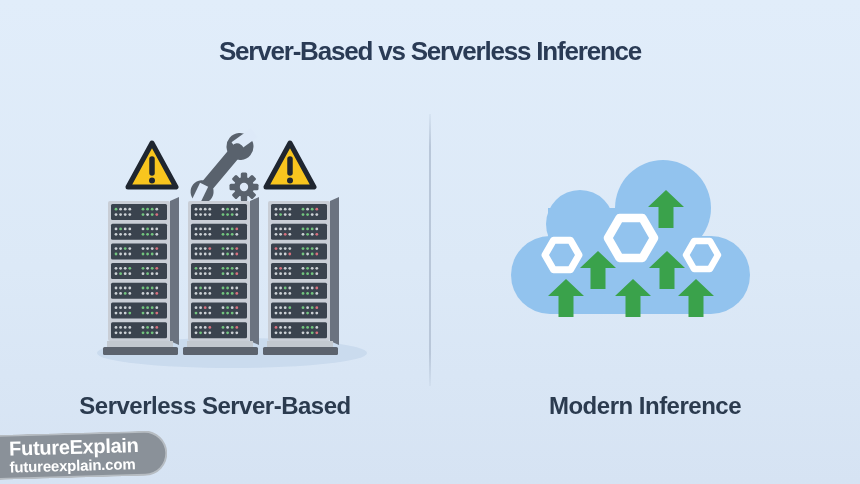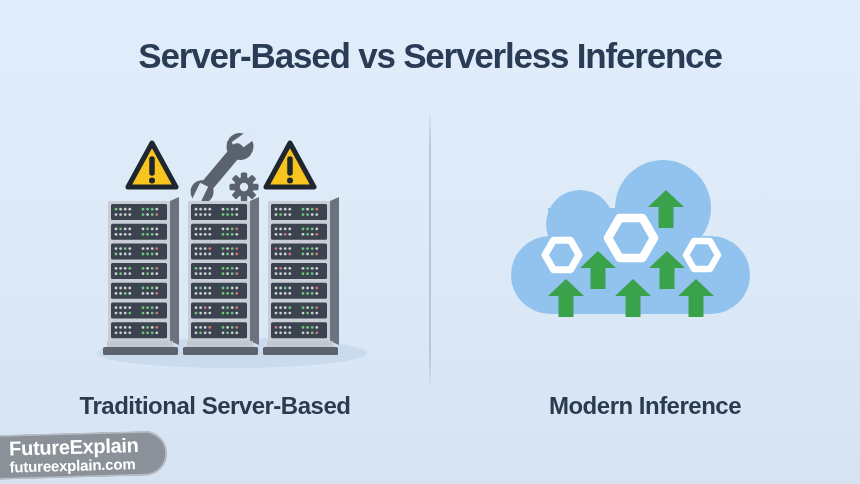--- a/index.html
+++ b/index.html
@@ -7,21 +7,21 @@
     width:860px;height:484px;overflow:hidden;
     font-family:"Liberation Sans", sans-serif;
     background:#d9e6f5;
   }
   .stage{
     position:relative;width:860px;height:484px;
     background:linear-gradient(180deg,#e1edfa 0%,#dce9f7 55%,#d6e3f3 100%);
   }
   h1.title{
     position:absolute;left:0;top:36px;width:860px;margin:0;
-    text-align:center;font-size:35px;font-weight:700;letter-spacing:-1.2px;
+    text-align:center;font-size:26px;font-weight:700;letter-spacing:-1.2px;
     color:#2a3b55;
   }
   .divider{
     position:absolute;left:429px;top:114px;width:2px;height:272px;
     background:linear-gradient(180deg,rgba(169,187,208,.15),#b9c7d9 12%,#b9c7d9 88%,rgba(169,187,208,.15));
   }
   .panel{position:absolute;top:0;height:484px;}
   .panel.left{left:0;width:430px;}
   .panel.right{left:430px;width:430px;}
   .art{position:absolute;}
@@ -459,21 +459,21 @@
             <circle cx="224.8" cy="201.39999999999998" r="1.4" fill="#ccd1d5"></circle>
             <circle cx="211" cy="206.79999999999998" r="1.4" fill="#ccd1d5"></circle>
             <circle cx="215.6" cy="206.79999999999998" r="1.4" fill="#ccd1d5"></circle>
             <circle cx="220.2" cy="206.79999999999998" r="1.4" fill="#72c57e"></circle>
             <circle cx="224.8" cy="206.79999999999998" r="1.4" fill="#d8717e"></circle>
             <rect x="175" y="215" width="66" height="7" fill="#c3c9d0"></rect>
             <rect x="171" y="221" width="75" height="8" rx="1.5" fill="#5c636e"></rect>
           </g>
         </svg>
       </div>
-    <div class="caption">Traditional Server-Based</div>
+    <div class="caption">Serverless Server-Based</div>
   </section>
 
   <section class="panel right">
     <div class="art" id="right-art">
         <svg viewBox="0 0 320 220">
           <g fill="#92c3ee">
             <circle cx="185" cy="60" r="48"></circle>
             <circle cx="102" cy="76" r="34"></circle>
             <rect x="33" y="88" width="239" height="78" rx="39"></rect>
             <rect x="70" y="60" width="150" height="60"></rect>

